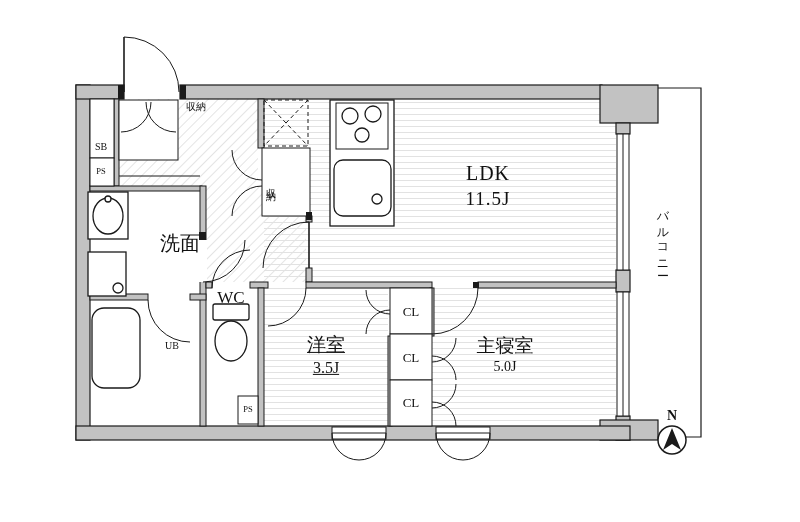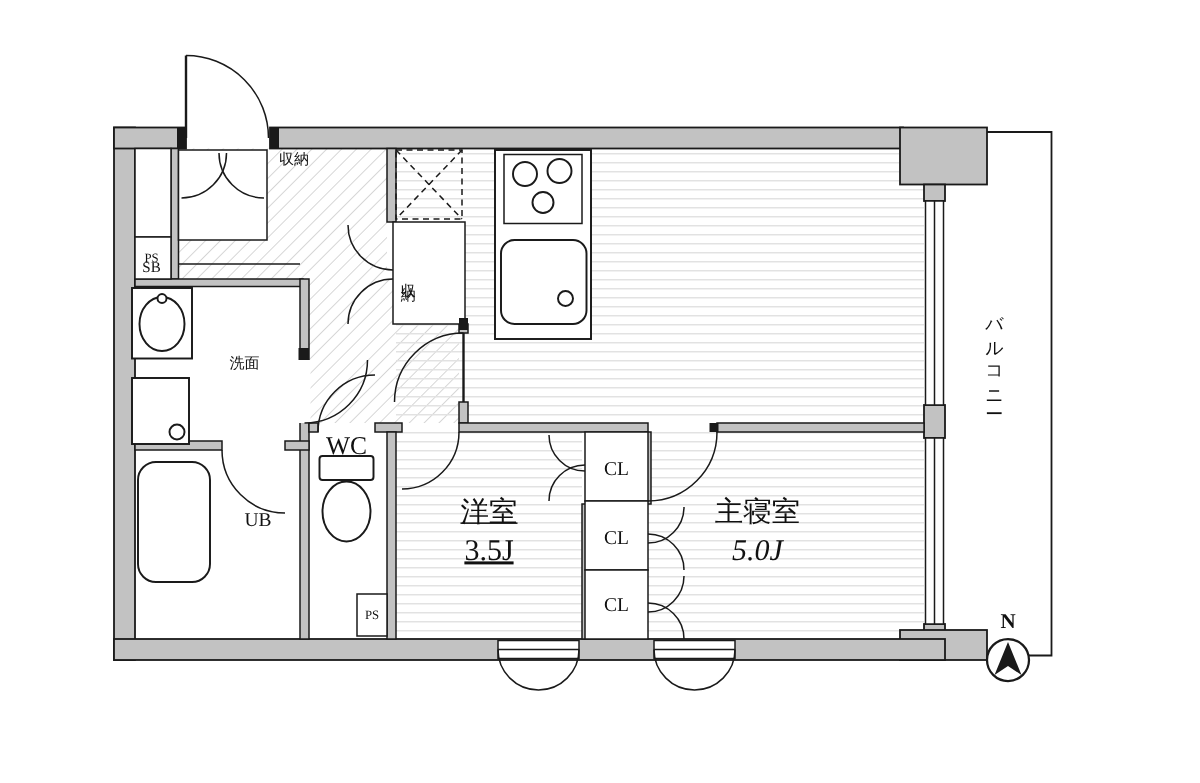--- a/index.html
+++ b/index.html
@@ -148,38 +148,42 @@
       <rect x="199" y="232" width="7" height="8"></rect>
       <rect x="473" y="282" width="6" height="6"></rect>
     </g>
 
     <g>
       <circle cx="672" cy="440" r="14" fill="#ffffff" stroke="#1a1a1a" stroke-width="1.5"></circle>
       <path d="M672,428 L663,450 L672,444 L681,450 Z" fill="#1a1a1a"></path>
     </g>
   </svg>
 
+  <div class="lbl" style="left:488px;top:186px;font-size:20px;letter-spacing:1px;">
+    <div>LDK</div>
+    <div style="font-size:19px;">11.5J</div>
+  </div>
 
   <div class="lbl" style="left:326px;top:355px;font-size:19px;text-decoration:underline;">
     <div>洋室</div>
-    <div style="font-size:20px;text-align:center;">3.5J</div>
+    <div style="font-size:16px;text-align:center;">3.5J</div>
   </div>
 
   <div class="lbl" style="left:505px;top:355px;font-size:19px;">
     <div>主寝室</div>
-    <div style="font-size:20px;font-style:italic;">5.0J</div>
+    <div style="font-size:14px;">5.0J</div>
   </div>
 
-  <div class="lbl" style="left:163px;top:243px;font-size:10px;">洗面</div>
-
-  <div class="lbl" style="left:172px;top:346px;font-size:13px;text-align:center;">UB</div>
+  <div class="lbl" style="left:180px;top:243px;font-size:20px;">洗面</div>
+
+  <div class="lbl" style="left:172px;top:346px;font-size:10px;text-align:center;">UB</div>
 
   <div class="lbl" style="left:231px;top:298px;font-size:17px;">WC</div>
 
-  <div class="lbl" style="left:101px;top:147px;font-size:10px;margin-top:32px;">SB</div>
+  <div class="lbl" style="left:101px;top:147px;font-size:10px;">SB</div>
 
   <div class="lbl" style="left:101px;top:172px;font-size:8.5px;">PS</div>
 
   <div class="lbl" style="left:248px;top:410px;font-size:8.5px;">PS</div>
 
   <div class="lbl" style="left:196px;top:107px;font-size:10px;">収納</div>
 
   <div class="lbl v" style="left:271px;top:183px;font-size:10px;">収納</div>
 
   <div class="lbl" style="left:411px;top:312px;font-size:13px;">CL</div>

